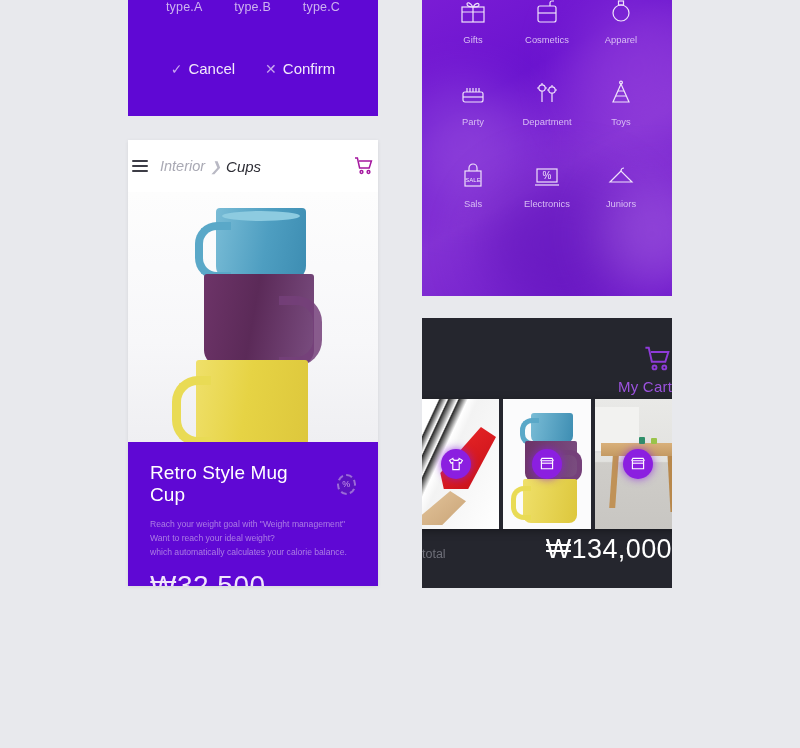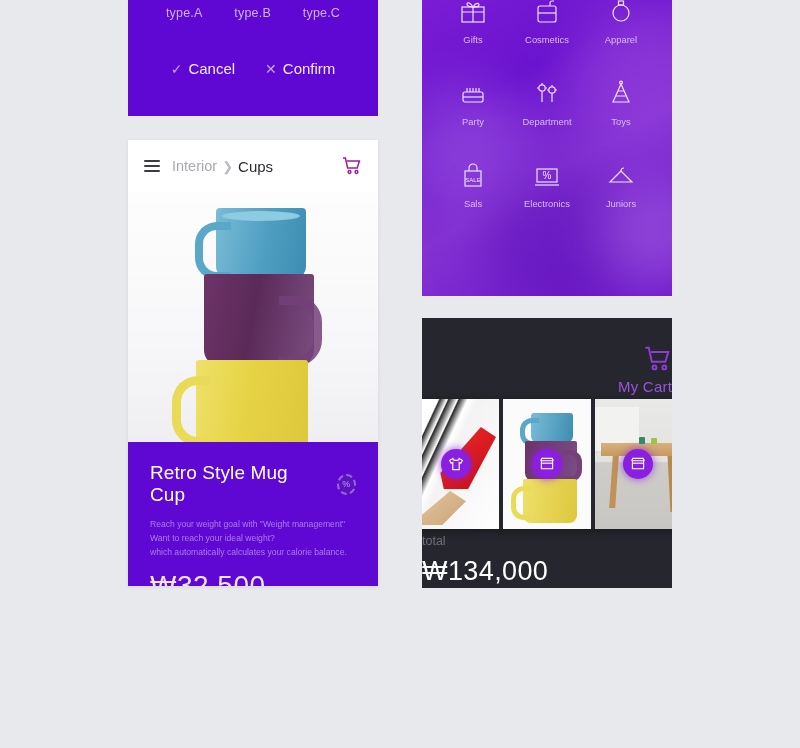--- a/index.html
+++ b/index.html
@@ -7,31 +7,31 @@
     width:800px;height:748px;
     background:#e8e9ed;
     font-family:"Liberation Sans", sans-serif;
     overflow:hidden;
     position:relative;
   }
   .panel{position:absolute;overflow:hidden;}
 
   
   #panel-type{left:128px;top:-60px;width:250px;height:176px;background:#5f08d4;}
-  .type-row{display:flex;justify-content:space-around;align-items:center;
+  .type-row{display:flex;justify-content:space-around;
             padding:0 22px;height:26px;margin-top:60px;}
   .type-tab{color:#cdb2ef;font-size:12.5px;letter-spacing:.2px;}
   .confirm-row{display:flex;justify-content:center;align-items:center;gap:30px;margin-top:34px;}
   .cbtn{display:flex;align-items:center;gap:6px;color:#f2e9fb;font-size:15px;}
   .cbtn .gl{color:#c8a6ef;font-size:14px;line-height:1;}
 
   
   #panel-product{left:128px;top:140px;width:250px;height:446px;background:#fff;
      box-shadow:0 1px 4px rgba(0,0,0,.08);}
-  .p-header{height:52px;display:flex;align-items:center;padding:0 16px;background:#fff;}
+  .p-header{height:52px;display:flex;align-items:center;padding:0 4px;background:#fff;font-style:italic;}
   .hamburger{width:16px;height:12px;display:flex;flex-direction:column;justify-content:space-between;margin-right:12px;}
   .hamburger i{display:block;height:2px;background:#3c3c46;border-radius:1px;}
   .crumb{font-size:14.5px;color:#a9a9b4;}
   .crumb-sep{font-size:13px;color:#b9b9c4;margin:0 5px;}
   .crumb-cur{font-size:15px;color:#2c2c34;}
   .cart-ic{margin-left:auto;color:#a4179f;display:flex;}
 
   .p-image{height:250px;background:linear-gradient(180deg,#fdfdfd 0%,#f7f7f9 60%,#efeff2 100%);
            position:relative;overflow:hidden;}
   .mug{position:absolute;}
@@ -99,21 +99,21 @@
   .ph-mugs .mp:after{content:"";position:absolute;right:-5px;top:9px;width:16px;height:22px;border:5px solid #75407a;border-left:none;border-radius:0 12px 12px 0;}
   .ph-mugs .my{left:20px;top:80px;width:54px;height:44px;background:linear-gradient(100deg,#efe06a,#ddc73c);border-radius:2px 2px 8px 8px;}
   .ph-mugs .my:after{content:"";position:absolute;left:-12px;top:7px;width:15px;height:24px;border:5px solid #e9db55;border-right:none;border-radius:13px 0 0 13px;}
   .ph-room{position:absolute;inset:0;background:linear-gradient(180deg,#e9e9e7 0%,#e2e2df 48%,#cfcdc9 49%,#c8c6c2 100%);}
   .ph-room .tbl{position:absolute;left:6px;top:44px;width:86px;height:13px;background:linear-gradient(180deg,#d9b07a,#c49a63);}
   .ph-room .lg1{position:absolute;left:16px;top:57px;width:6px;height:52px;background:#c09257;transform:skewX(-4deg);}
   .ph-room .lg2{position:absolute;left:74px;top:57px;width:7px;height:56px;background:#b8884c;transform:skewX(3deg);}
   .ph-room .cab{position:absolute;left:0;top:8px;width:44px;height:44px;background:#f2f2f0;border-bottom:2px solid #ddd;}
   .ph-room .cup1{position:absolute;left:44px;top:38px;width:6px;height:7px;background:#2f8f6a;border-radius:1px;}
   .ph-room .cup2{position:absolute;left:56px;top:39px;width:6px;height:6px;background:#9ac44a;border-radius:1px;}
-  .cart-total{position:absolute;left:0;right:0;top:216px;display:flex;align-items:baseline;justify-content:space-between;gap:8px;flex-direction:column;}
+  .cart-total{position:absolute;left:0;right:0;top:216px;display:flex;align-items:baseline;justify-content:space-between;gap:8px;}
   .tot-lbl{color:#6e6f79;font-size:12.5px;}
   .tot-val{color:#ffffff;font-size:27px;letter-spacing:.4px;}
 </style>
 </head>
 <body>
 
 <div class="panel" id="panel-type">
   <div class="type-row">
     <span class="type-tab">type.A</span>
     <span class="type-tab">type.B</span>

